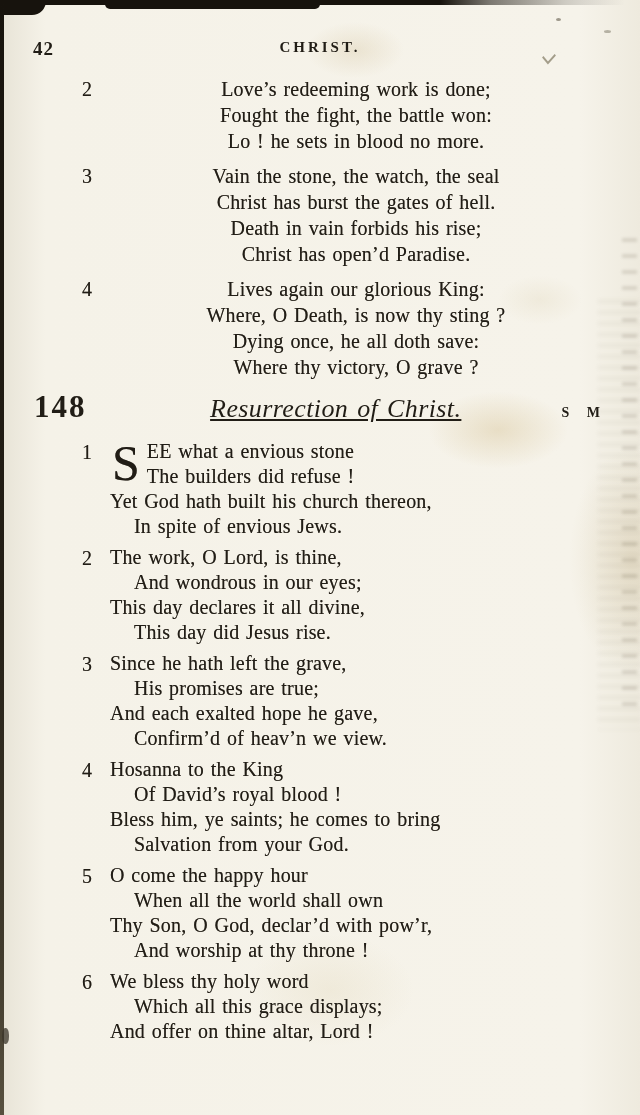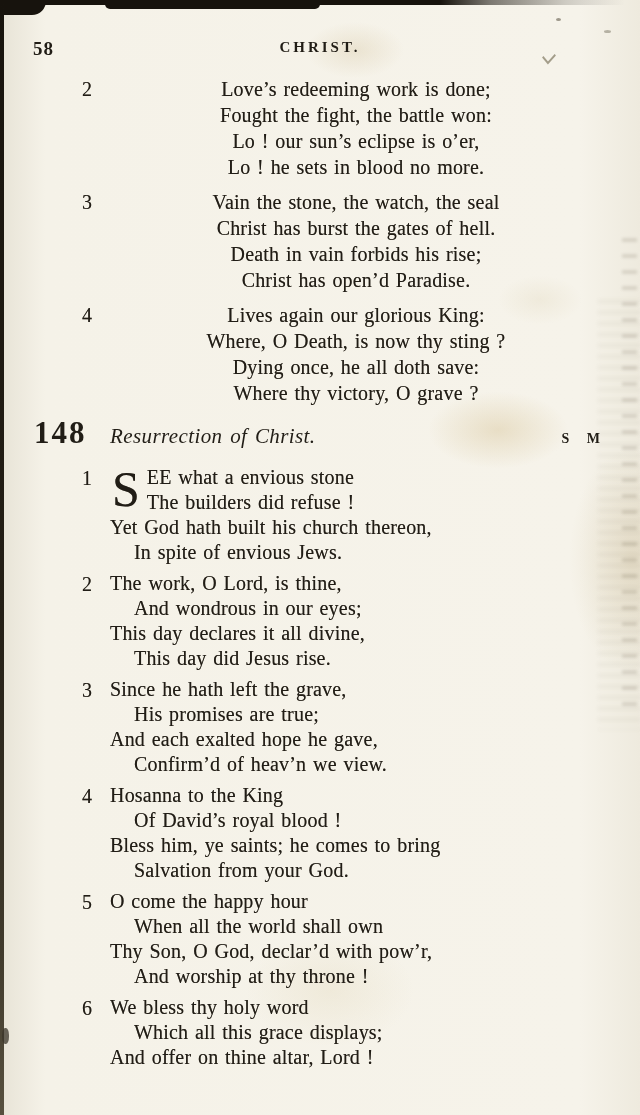--- a/index.html
+++ b/index.html
@@ -101,22 +101,22 @@
   
   .hymn-head {
     display: flex; align-items: baseline;
     margin: 3px 12px 12px -46px; width: 568px; height: 38px;
   }
   .hymn-number {
     font-size: 31px; font-weight: 700; letter-spacing: 2px;
     flex: 0 0 auto; min-width: 76px;
   }
   .hymn-title {
-    flex: 1 1 auto; text-align: left;
-    font-style: italic; font-size: 21px; letter-spacing: 0.4px; word-spacing: 2px;
+    flex: 1 1 auto; text-align: center;
+    font-style: italic; font-size: 26px; letter-spacing: 0.4px; word-spacing: 2px; text-decoration: underline;
   }
   .hymn-meter {
     flex: 0 0 auto; font-size: 14px; font-weight: 700; letter-spacing: 7px;
     margin-right: -5px;
   }
 </style>
 </head>
 <body>
 
 <div class="page">
@@ -124,32 +124,31 @@
   <div class="corner-tl"></div>
   <div class="edge-left"></div>
   <div class="speck-bl"></div>
   <div class="tick-mark"></div>
   <div class="speck-tr1"></div>
   <div class="speck-tr2"></div>
   <div class="bleed-strip"></div>
   <div class="bleed-wash"></div>
 
   <div class="header">
-    <span class="page-number">58</span>
+    <span class="page-number">42</span>
     <span class="running-head">CHRIST.</span>
   </div>
 
   <div class="content" id="hymns">
       <div class="hymn hymn-0">
         <div class="verse">
           <span class="vnum">2</span>
           <div class="lines">
             <div class="line indent-0">Love’s redeeming work is done;</div>
             <div class="line indent-0">Fought the fight, the battle won:</div>
-            <div class="line indent-0">Lo ! our sun’s eclipse is o’er,</div>
             <div class="line indent-0">Lo ! he sets in blood no more.</div>
           </div>
         </div>
         <div class="verse">
           <span class="vnum">3</span>
           <div class="lines">
             <div class="line indent-0">Vain the stone, the watch, the seal</div>
             <div class="line indent-0">Christ has burst the gates of hell.</div>
             <div class="line indent-0">Death in vain forbids his rise;</div>
             <div class="line indent-0">Christ has open’d Paradise.</div>

